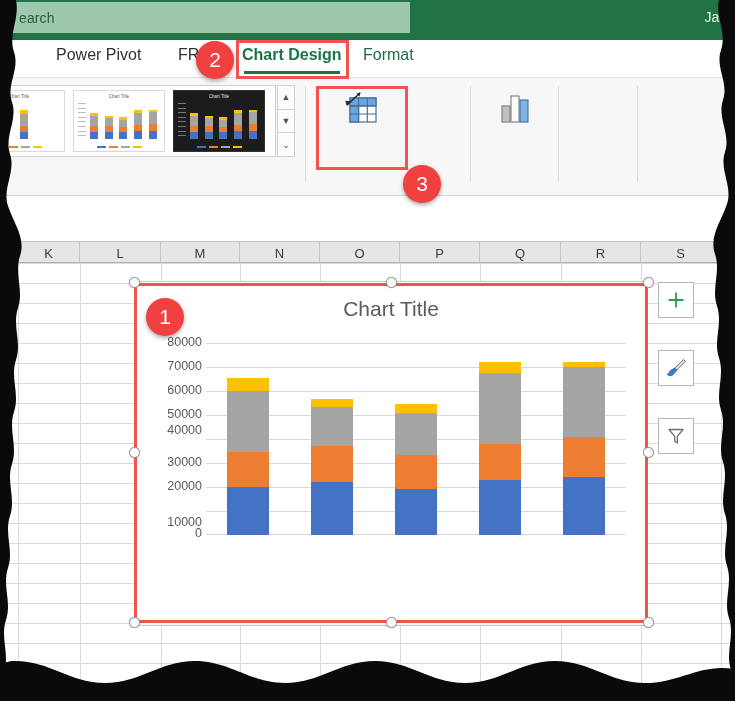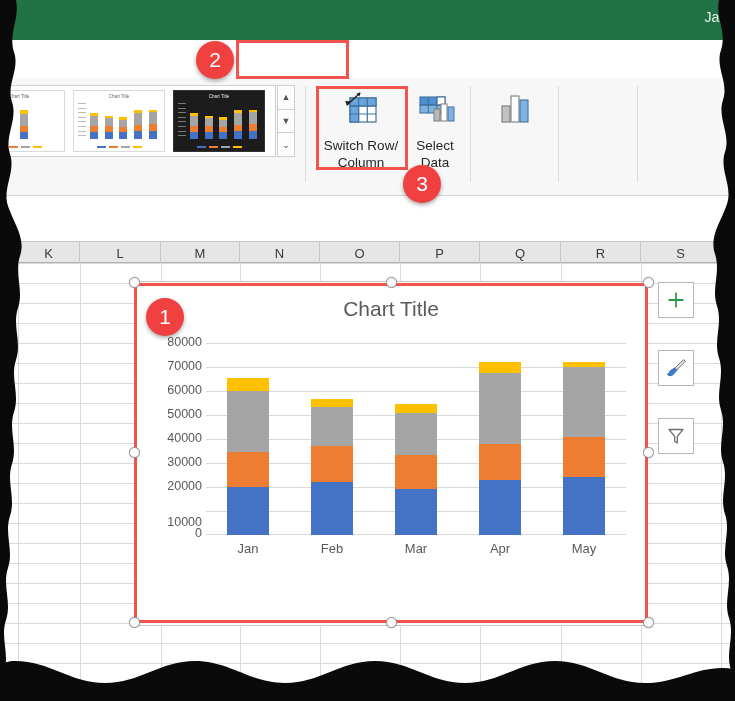--- a/index.html
+++ b/index.html
@@ -254,23 +254,34 @@
   .torn-left   { left: 0;  top: 0;  width: 30px;  height: 701px; }
   .torn-right  { right: 0; top: 0;  width: 30px;  height: 701px; }
   .torn-bottom { left: 0;  bottom: 0; width: 735px; height: 62px; }
 </style>
 </head>
 <body>
 
 <div id="screen">
 
   <div class="titlebar">
+    <div class="search-box">
+      <span class="search-placeholder">earch</span>
+    </div>
     <div class="account-name">Jam</div>
   </div>
 
+  <div class="ribbon-tabs">
+    <div class="tab t-help">p</div>
+    <div class="tab t-pp">Power Pivot</div>
+    <div class="tab t-fr">FR</div>
+    <div class="tab t-cd">Chart Design</div>
+    <div class="tab-underline"></div>
+    <div class="tab t-fmt">Format</div>
+  </div>
 
   <div class="ribbon-body">
 
     <div class="gallery">
 
       <div class="thumb">
         <div class="thumb-title">Chart Title</div>
 
         <div class="thumb-plot">
           <div class="tb" style="height:80%">
@@ -411,41 +422,22 @@
             <rect x="10" y="8" width="26" height="24" fill="#ffffff"></rect>
             <rect x="10" y="8" width="26" height="8" fill="#6ba5dd"></rect>
             <rect x="10" y="16" width="8.6" height="16" fill="#6ba5dd"></rect>
             <path d="M10 16h26M10 24h26M18.6 8v24M27.3 8v24"></path>
           </g>
           <path d="M20 3 L7 15" stroke="#222" stroke-width="1.4" fill="none"></path>
           <path d="M16.5 3.5 L20.5 2.5 L19.5 6.5 Z" fill="#222"></path>
           <path d="M10.5 11.5 L7 16 L5.2 10.8 Z" fill="#222"></path>
         </svg>
       </div>
-      <div class="rbtn-label">Switch Row/
-Column</div>
-    </div>
-
-    <div class="rbtn" style="left:404px; width:62px;">
-      <div class="rbtn-icon">
-        <svg width="42" height="38" viewBox="0 0 42 38">
-          <g stroke="#41729f" stroke-width="1.1" fill="none">
-            <rect x="6" y="7" width="25" height="8" fill="#4d8fcf"></rect>
-            <rect x="6" y="15" width="25" height="8" fill="#7fb3e2"></rect>
-            <rect x="23" y="7" width="8" height="8" fill="#ffffff"></rect>
-            <path d="M6 15h25M14.3 7v16M22.6 7v16"></path>
-          </g>
-          <rect x="20" y="19" width="6" height="12" fill="#b9b9b9" stroke="#7d7d7d" stroke-width="1"></rect>
-          <rect x="27" y="14" width="6" height="17" fill="#ffffff" stroke="#7d7d7d" stroke-width="1"></rect>
-          <rect x="34" y="17" width="6" height="14" fill="#7fb3e2" stroke="#41729f" stroke-width="1"></rect>
-        </svg>
-      </div>
-      <div class="rbtn-label">Select
-Data</div>
-    </div>
+    </div>
+
 
     <div class="rbtn" style="left:473px; width:84px;">
       <div class="rbtn-icon">
         <svg width="42" height="38" viewBox="0 0 42 38">
           <rect x="8" y="16" width="8" height="16" fill="#c2c2c2" stroke="#7d7d7d" stroke-width="1.1"></rect>
           <rect x="17" y="6" width="8" height="26" fill="#ffffff" stroke="#7d7d7d" stroke-width="1.1"></rect>
           <rect x="26" y="10" width="8" height="22" fill="#7fb3e2" stroke="#41729f" stroke-width="1.1"></rect>
         </svg>
       </div>
     </div>
@@ -523,21 +515,21 @@
       <div class="gl" style="top:144px"></div>
       <div class="gl" style="top:168px"></div>
       <div class="gl" style="top:191px"></div>
     </div>
 
     <div class="yticks">
       <div class="ytick" style="top:0px">80000</div>
       <div class="ytick" style="top:24px">70000</div>
       <div class="ytick" style="top:48px">60000</div>
       <div class="ytick" style="top:72px">50000</div>
-      <div class="ytick" style="top:96px">40000</div>
+      <div class="ytick" style="top:88px">40000</div>
       <div class="ytick" style="top:120px">30000</div>
       <div class="ytick" style="top:144px">20000</div>
       <div class="ytick" style="top:180px">10000</div>
       <div class="ytick" style="top:191px">0</div>
     </div>
 
     <div class="bars" id="bars">
         <div class="barcol">
           <span style="height: 6.875%; background: rgb(255, 192, 0);"></span>
           <span style="height: 31.875%; background: rgb(165, 165, 165);"></span>
@@ -563,27 +555,20 @@
           <span style="height: 28.75%; background: rgb(68, 114, 196);"></span>
         </div>
         <div class="barcol">
           <span style="height: 2.5%; background: rgb(255, 192, 0);"></span>
           <span style="height: 36.25%; background: rgb(165, 165, 165);"></span>
           <span style="height: 21.25%; background: rgb(237, 125, 49);"></span>
           <span style="height: 30%; background: rgb(68, 114, 196);"></span>
         </div>
       </div>
 
-    <div class="xlabels">
-      <span>Jan</span>
-      <span>Feb</span>
-      <span>Mar</span>
-      <span>Apr</span>
-      <span>May</span>
-    </div>
 
   </div>
 
   <div class="handle" style="left:129px; top:277px;"></div>
   <div class="handle" style="left:386px; top:277px;"></div>
   <div class="handle" style="left:643px; top:277px;"></div>
   <div class="handle" style="left:129px; top:447px;"></div>
   <div class="handle" style="left:643px; top:447px;"></div>
   <div class="handle" style="left:129px; top:617px;"></div>
   <div class="handle" style="left:386px; top:617px;"></div>

